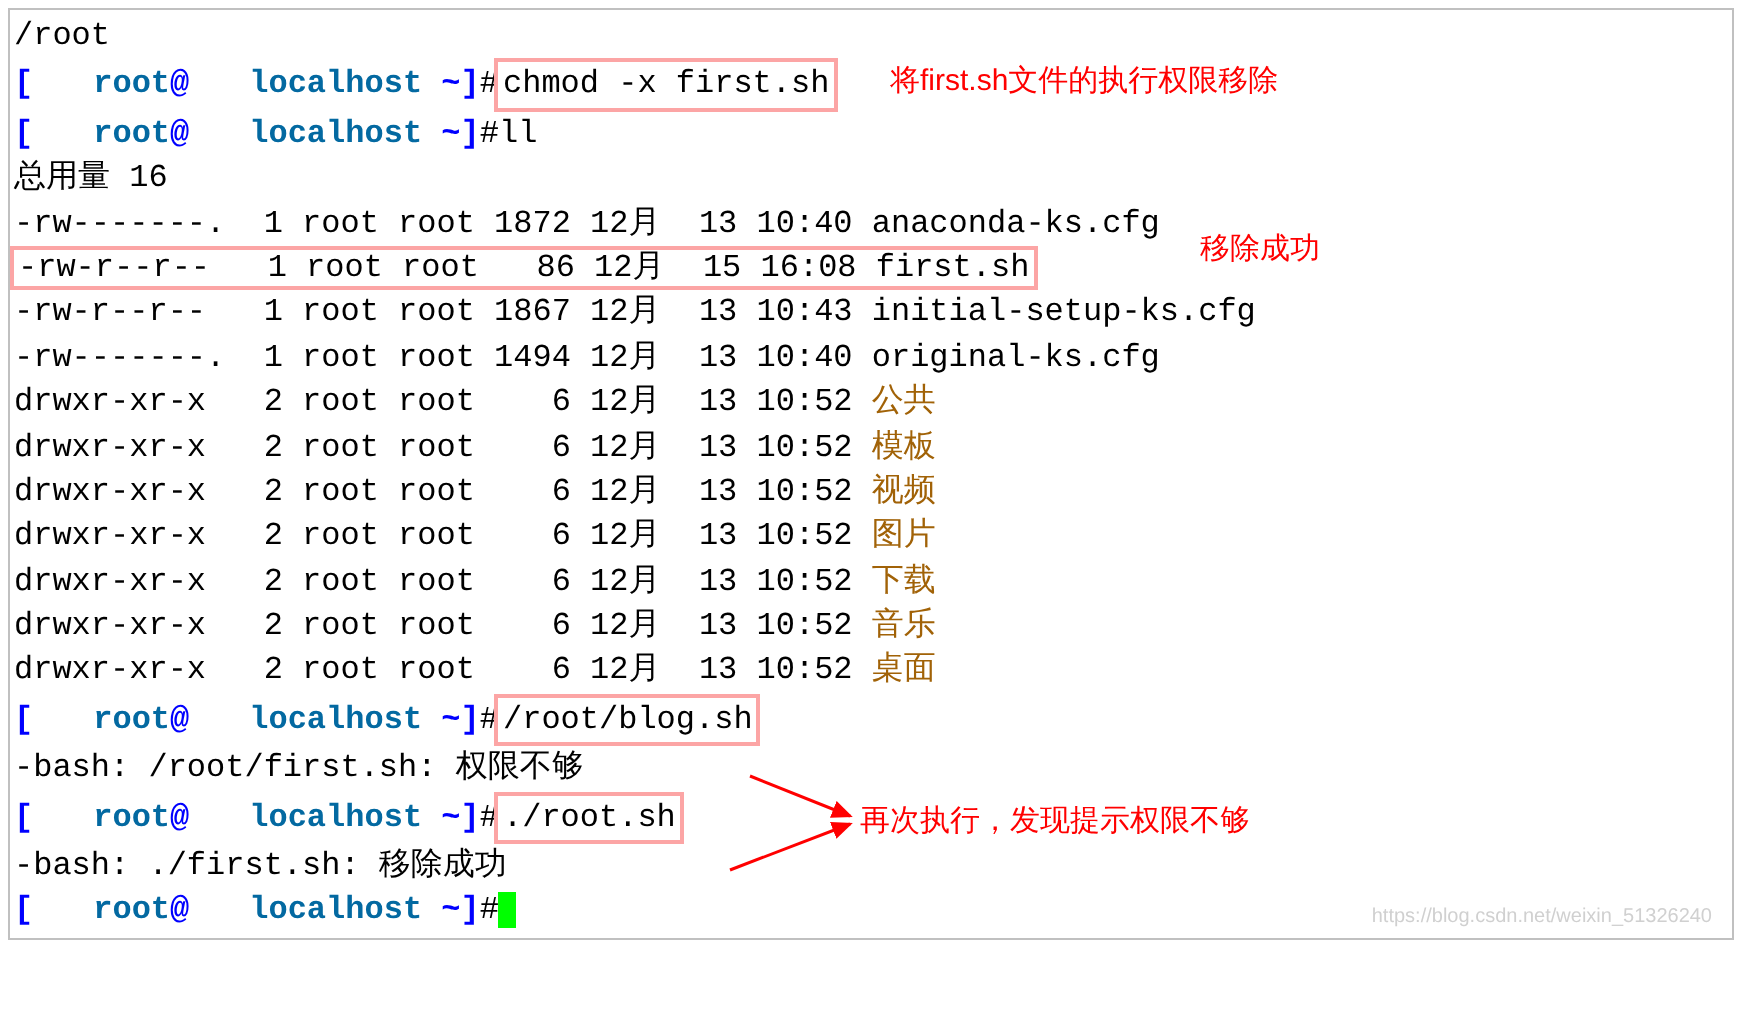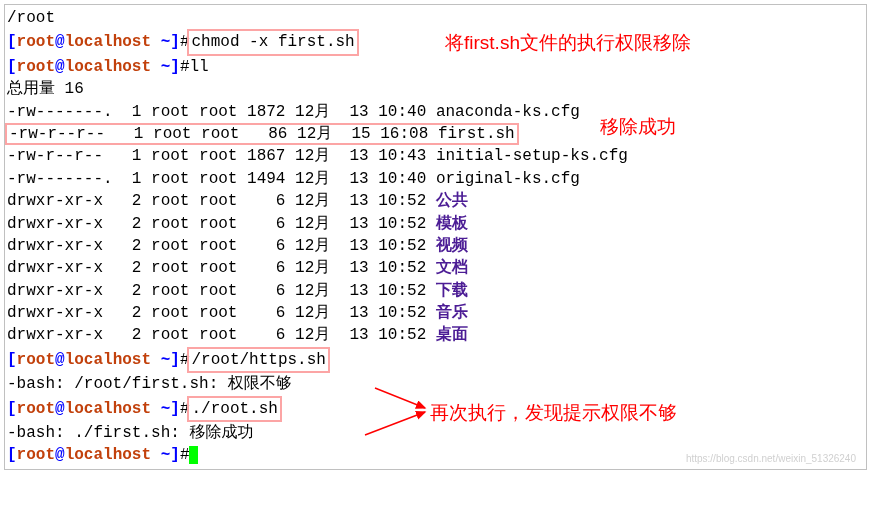--- a/index.html
+++ b/index.html
@@ -6,35 +6,35 @@
     body {
       font-family: "Courier New", monospace;
       font-size: 16px;
       background: #ffffff;
       padding: 4px;
       width: 871px;
       position: relative;
       line-height: 1.4;
     }
     .line { white-space: pre; }
-    .prompt-user { color: #c2410c; font-weight: bold; }
+    .prompt-user { color: #0369a1; font-weight: bold; margin-left: 30px; }
     .prompt-path { color: #0000ff; font-weight: bold; }
     .prompt-bracket { color: #0000ff; font-weight: bold; }
-    .blue-dir { color: #4c1d95; font-weight: bold; }
+    .blue-dir { color: #a16207; font-weight: normal; }
     .red-box {
       border: 2px solid #fca5a5;
       display: inline-block;
       padding: 0 2px;
       margin-left: -2px;
     }
     .annotation {
       position: absolute;
       color: #ff0000;
       font-family: "Microsoft YaHei", sans-serif;
-      font-size: 19px;
+      font-size: 15px;
     }
     .arrow {
       position: absolute;
       pointer-events: none;
     }
     .cursor {
       background: #00ff00;
       display: inline-block;
       width: 9px;
       height: 18px;
@@ -67,27 +67,27 @@
 <div class="line"><span>总用量 16</span></div>
 
 <div id="file-list">
       <div class="line">-rw-------.  1 root root 1872 12月  13 10:40 <span class="">anaconda-ks.cfg</span></div>
       <div class="line"><span class="red-box" style="display:inline;">-rw-r--r--   1 root root   86 12月  15 16:08 <span class="">first.sh</span></span></div>
       <div class="line">-rw-r--r--   1 root root 1867 12月  13 10:43 <span class="">initial-setup-ks.cfg</span></div>
       <div class="line">-rw-------.  1 root root 1494 12月  13 10:40 <span class="">original-ks.cfg</span></div>
       <div class="line">drwxr-xr-x   2 root root    6 12月  13 10:52 <span class="blue-dir">公共</span></div>
       <div class="line">drwxr-xr-x   2 root root    6 12月  13 10:52 <span class="blue-dir">模板</span></div>
       <div class="line">drwxr-xr-x   2 root root    6 12月  13 10:52 <span class="blue-dir">视频</span></div>
-      <div class="line">drwxr-xr-x   2 root root    6 12月  13 10:52 <span class="blue-dir">文档</span></div>
+      <div class="line">drwxr-xr-x   2 root root    6 12月  13 10:52 <span class="blue-dir">图片</span></div>
       <div class="line">drwxr-xr-x   2 root root    6 12月  13 10:52 <span class="blue-dir">下载</span></div>
       <div class="line">drwxr-xr-x   2 root root    6 12月  13 10:52 <span class="blue-dir">音乐</span></div>
       <div class="line">drwxr-xr-x   2 root root    6 12月  13 10:52 <span class="blue-dir">桌面</span></div>
     </div>
 
-<div class="line"><span class="prompt-bracket">[</span><span class="prompt-user">root</span><span class="prompt-bracket">@</span><span class="prompt-user">localhost</span> <span class="prompt-path">~</span><span class="prompt-bracket">]</span><span>#</span><span class="red-box"><span>/root/https.sh</span></span></div>
+<div class="line"><span class="prompt-bracket">[</span><span class="prompt-user">root</span><span class="prompt-bracket">@</span><span class="prompt-user">localhost</span> <span class="prompt-path">~</span><span class="prompt-bracket">]</span><span>#</span><span class="red-box"><span>/root/blog.sh</span></span></div>
 
 <div class="line"><span>-bash: /root/first.sh: 权限不够</span></div>
 
 <div class="line"><span class="prompt-bracket">[</span><span class="prompt-user">root</span><span class="prompt-bracket">@</span><span class="prompt-user">localhost</span> <span class="prompt-path">~</span><span class="prompt-bracket">]</span><span>#</span><span class="red-box"><span>./root.sh</span></span></div>
 
 <div class="line"><span>-bash: ./first.sh: 移除成功</span></div>
 
 <div class="line"><span class="prompt-bracket">[</span><span class="prompt-user">root</span><span class="prompt-bracket">@</span><span class="prompt-user">localhost</span> <span class="prompt-path">~</span><span class="prompt-bracket">]</span><span>#</span><span class="cursor"></span></div>
 
 </div>

